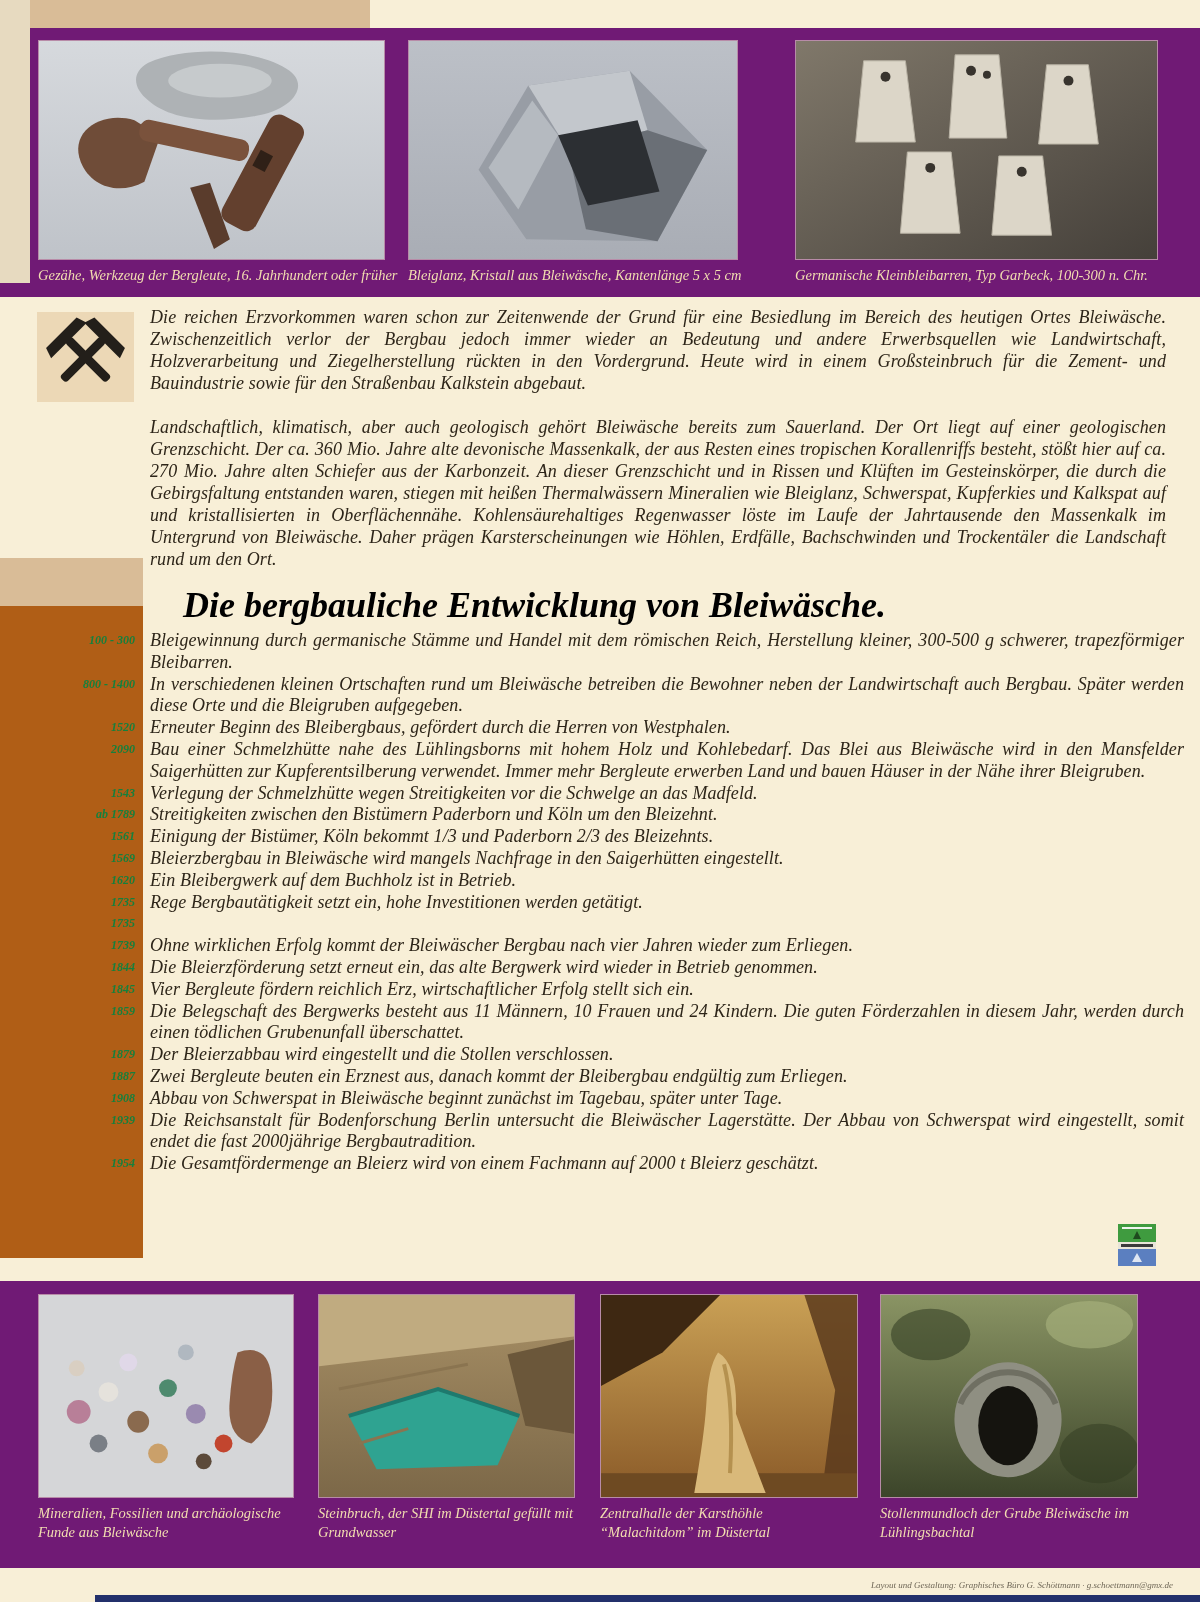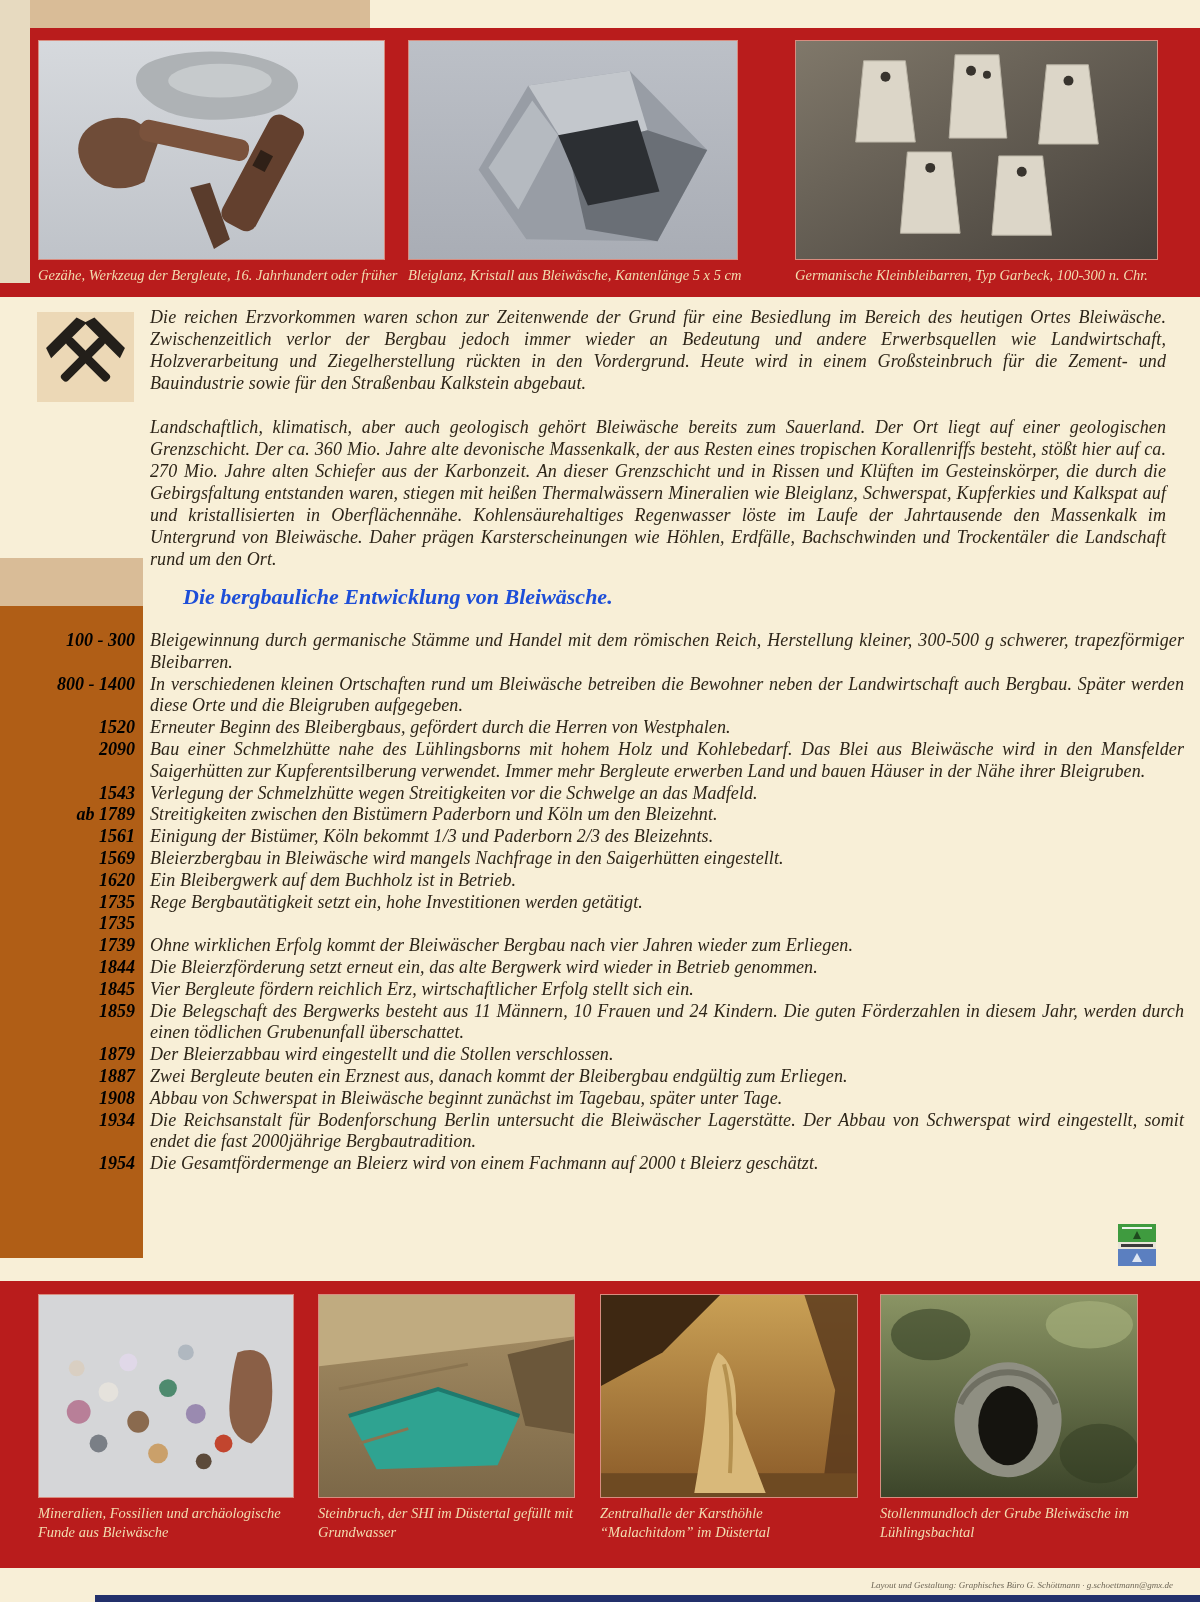--- a/index.html
+++ b/index.html
@@ -8,48 +8,48 @@
     background:#f8efd7; overflow:hidden;
     font-family:"Liberation Serif","DejaVu Serif",serif;
   }
   
   .corner-tan-top{position:absolute;left:30px;top:0;width:340px;height:28px;background:#d9bc97;}
   .left-light-col{position:absolute;left:0;top:0;width:30px;height:283px;background:#e7dac0;z-index:3;}
   .mid-tan-block{position:absolute;left:0;top:558px;width:143px;height:48px;background:#d9bc97;}
   .left-brown-strip{position:absolute;left:0;top:606px;width:143px;height:652px;background:#b05e16;}
 
   
-  .band{position:absolute;left:0;width:1200px;background:#b91c1c;}
+  .band{position:absolute;left:0;width:1200px;background:#701a75;}
   .top-band{top:28px;height:269px;}
   .bottom-band{top:1281px;height:287px;}
   figure{margin:0;padding:0;position:absolute;}
   .photo{display:block;border:1px solid rgba(244,233,210,.55);box-sizing:border-box;}
   figcaption{
     font-style:italic;color:#f2ddb0;font-size:14.5px;line-height:19px;margin-top:6px;
   }
   .top-band figcaption{white-space:nowrap;}
 
   
   .intro{position:absolute;left:0;top:306px;width:1200px;}
   .icon-box{position:absolute;left:37px;top:6px;width:97px;height:90px;background:#ecd8b6;}
   .intro p{
     margin:0 34px 22px 150px;font-size:18px;line-height:22px;letter-spacing:.1px;
     font-style:italic;color:#2d2519;text-align:justify;
   }
 
   
   .timeline-heading{
-    position:absolute;left:183px;top:584px;font-size:22px;font-weight:bold;font-style:italic;
-    color:#1d4ed8;margin:0;
+    position:absolute;left:183px;top:584px;font-size:36px;font-weight:bold;font-style:italic;
+    color:#000000;margin:0;
   }
   .timeline-rows{position:absolute;left:0;top:630px;width:1200px;}
   .trow{display:grid;grid-template-columns:135px 1fr;column-gap:15px;}
   .tyear{
-    text-align:right;color:#000000;font-weight:bold;font-style:italic;
-    font-size:18px;line-height:21.8px;position:relative;z-index:4;
+    text-align:right;color:#15803d;font-weight:bold;font-style:italic;
+    font-size:12px;line-height:21.8px;position:relative;z-index:4;
   }
   .ttext{
     color:#2d2519;font-style:italic;font-size:18px;line-height:21.8px;letter-spacing:.1px;
     text-align:justify;padding-right:16px;
   }
 
   
   .logo-box{position:absolute;left:1118px;top:1224px;width:38px;height:42px;}
   .credit{
     position:absolute;right:27px;top:1580px;font-size:9px;color:#6f6757;font-style:italic;
@@ -240,21 +240,21 @@
         <div class="tyear">1887</div>
         <div class="ttext">Zwei Bergleute beuten ein Erznest aus, danach kommt der Bleibergbau endgültig zum Erliegen.</div>
       </div>
 
       <div class="trow">
         <div class="tyear">1908</div>
         <div class="ttext">Abbau von Schwerspat in Bleiwäsche beginnt zunächst im Tagebau, später unter Tage.</div>
       </div>
 
       <div class="trow">
-        <div class="tyear">1934</div>
+        <div class="tyear">1939</div>
         <div class="ttext">Die Reichsanstalt für Bodenforschung Berlin untersucht die Bleiwäscher Lagerstätte. Der Abbau von Schwerspat wird eingestellt, somit endet die fast 2000jährige Bergbautradition.</div>
       </div>
 
       <div class="trow">
         <div class="tyear">1954</div>
         <div class="ttext">Die Gesamtfördermenge an Bleierz wird von einem Fachmann auf 2000 t Bleierz geschätzt.</div>
       </div>
     </div>
 
   <div class="logo-box">

